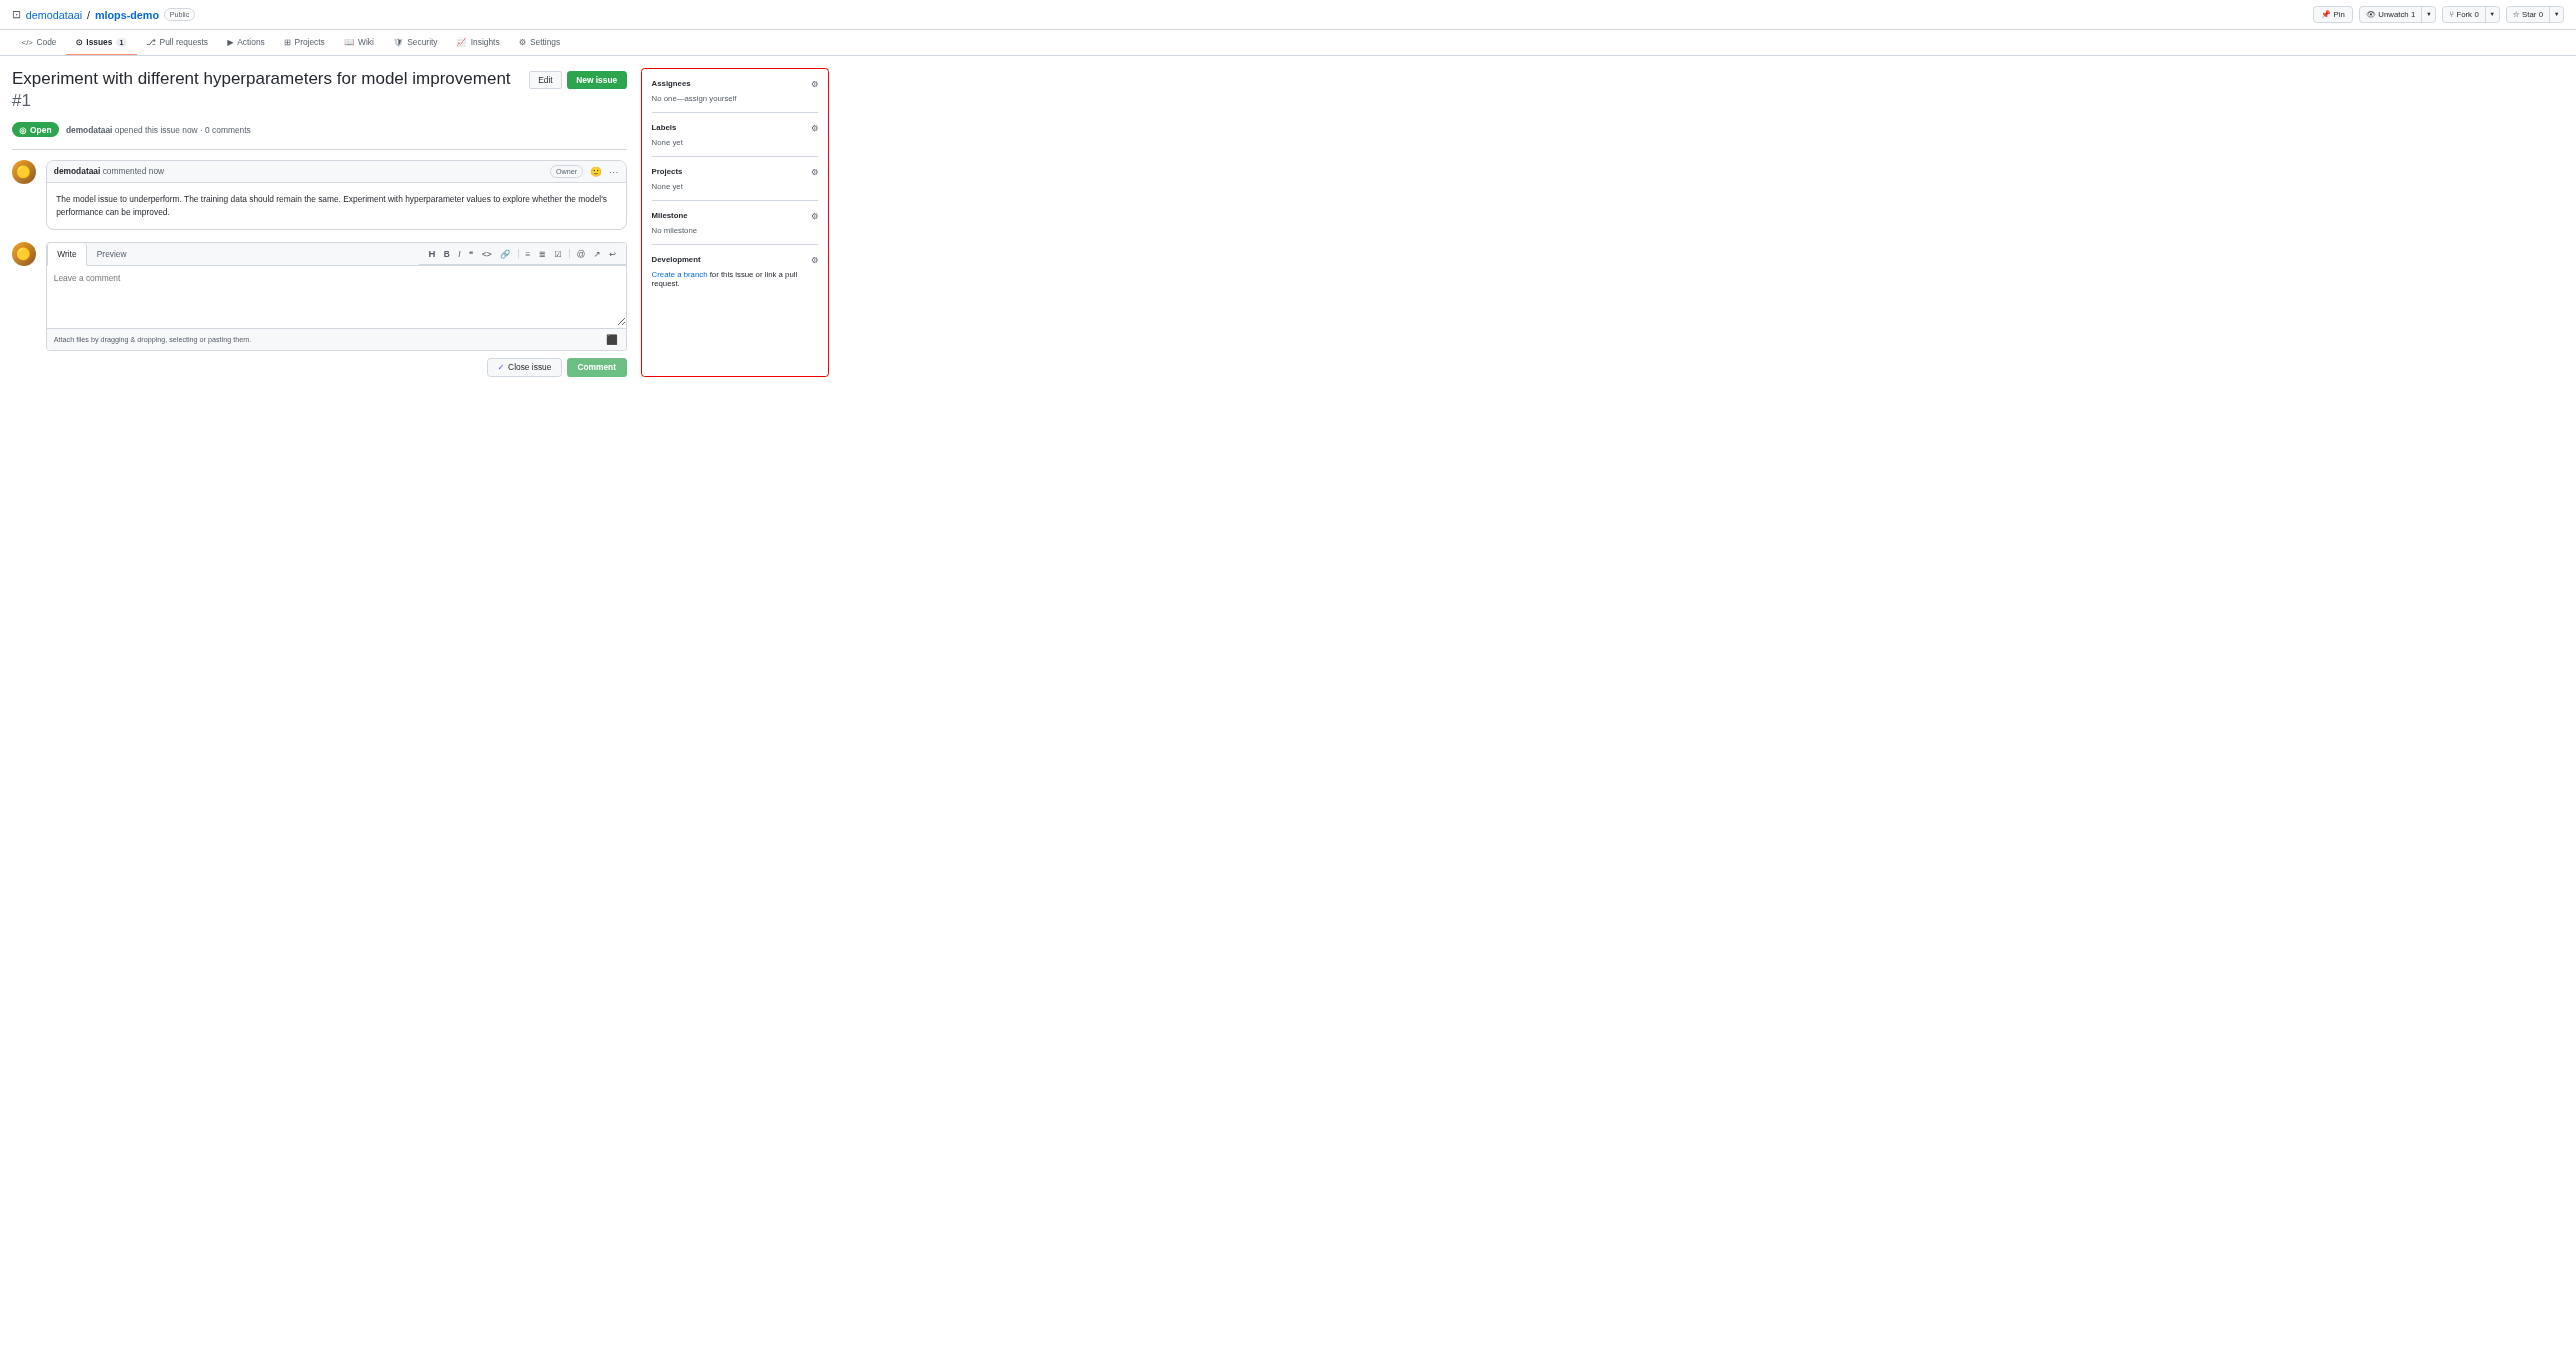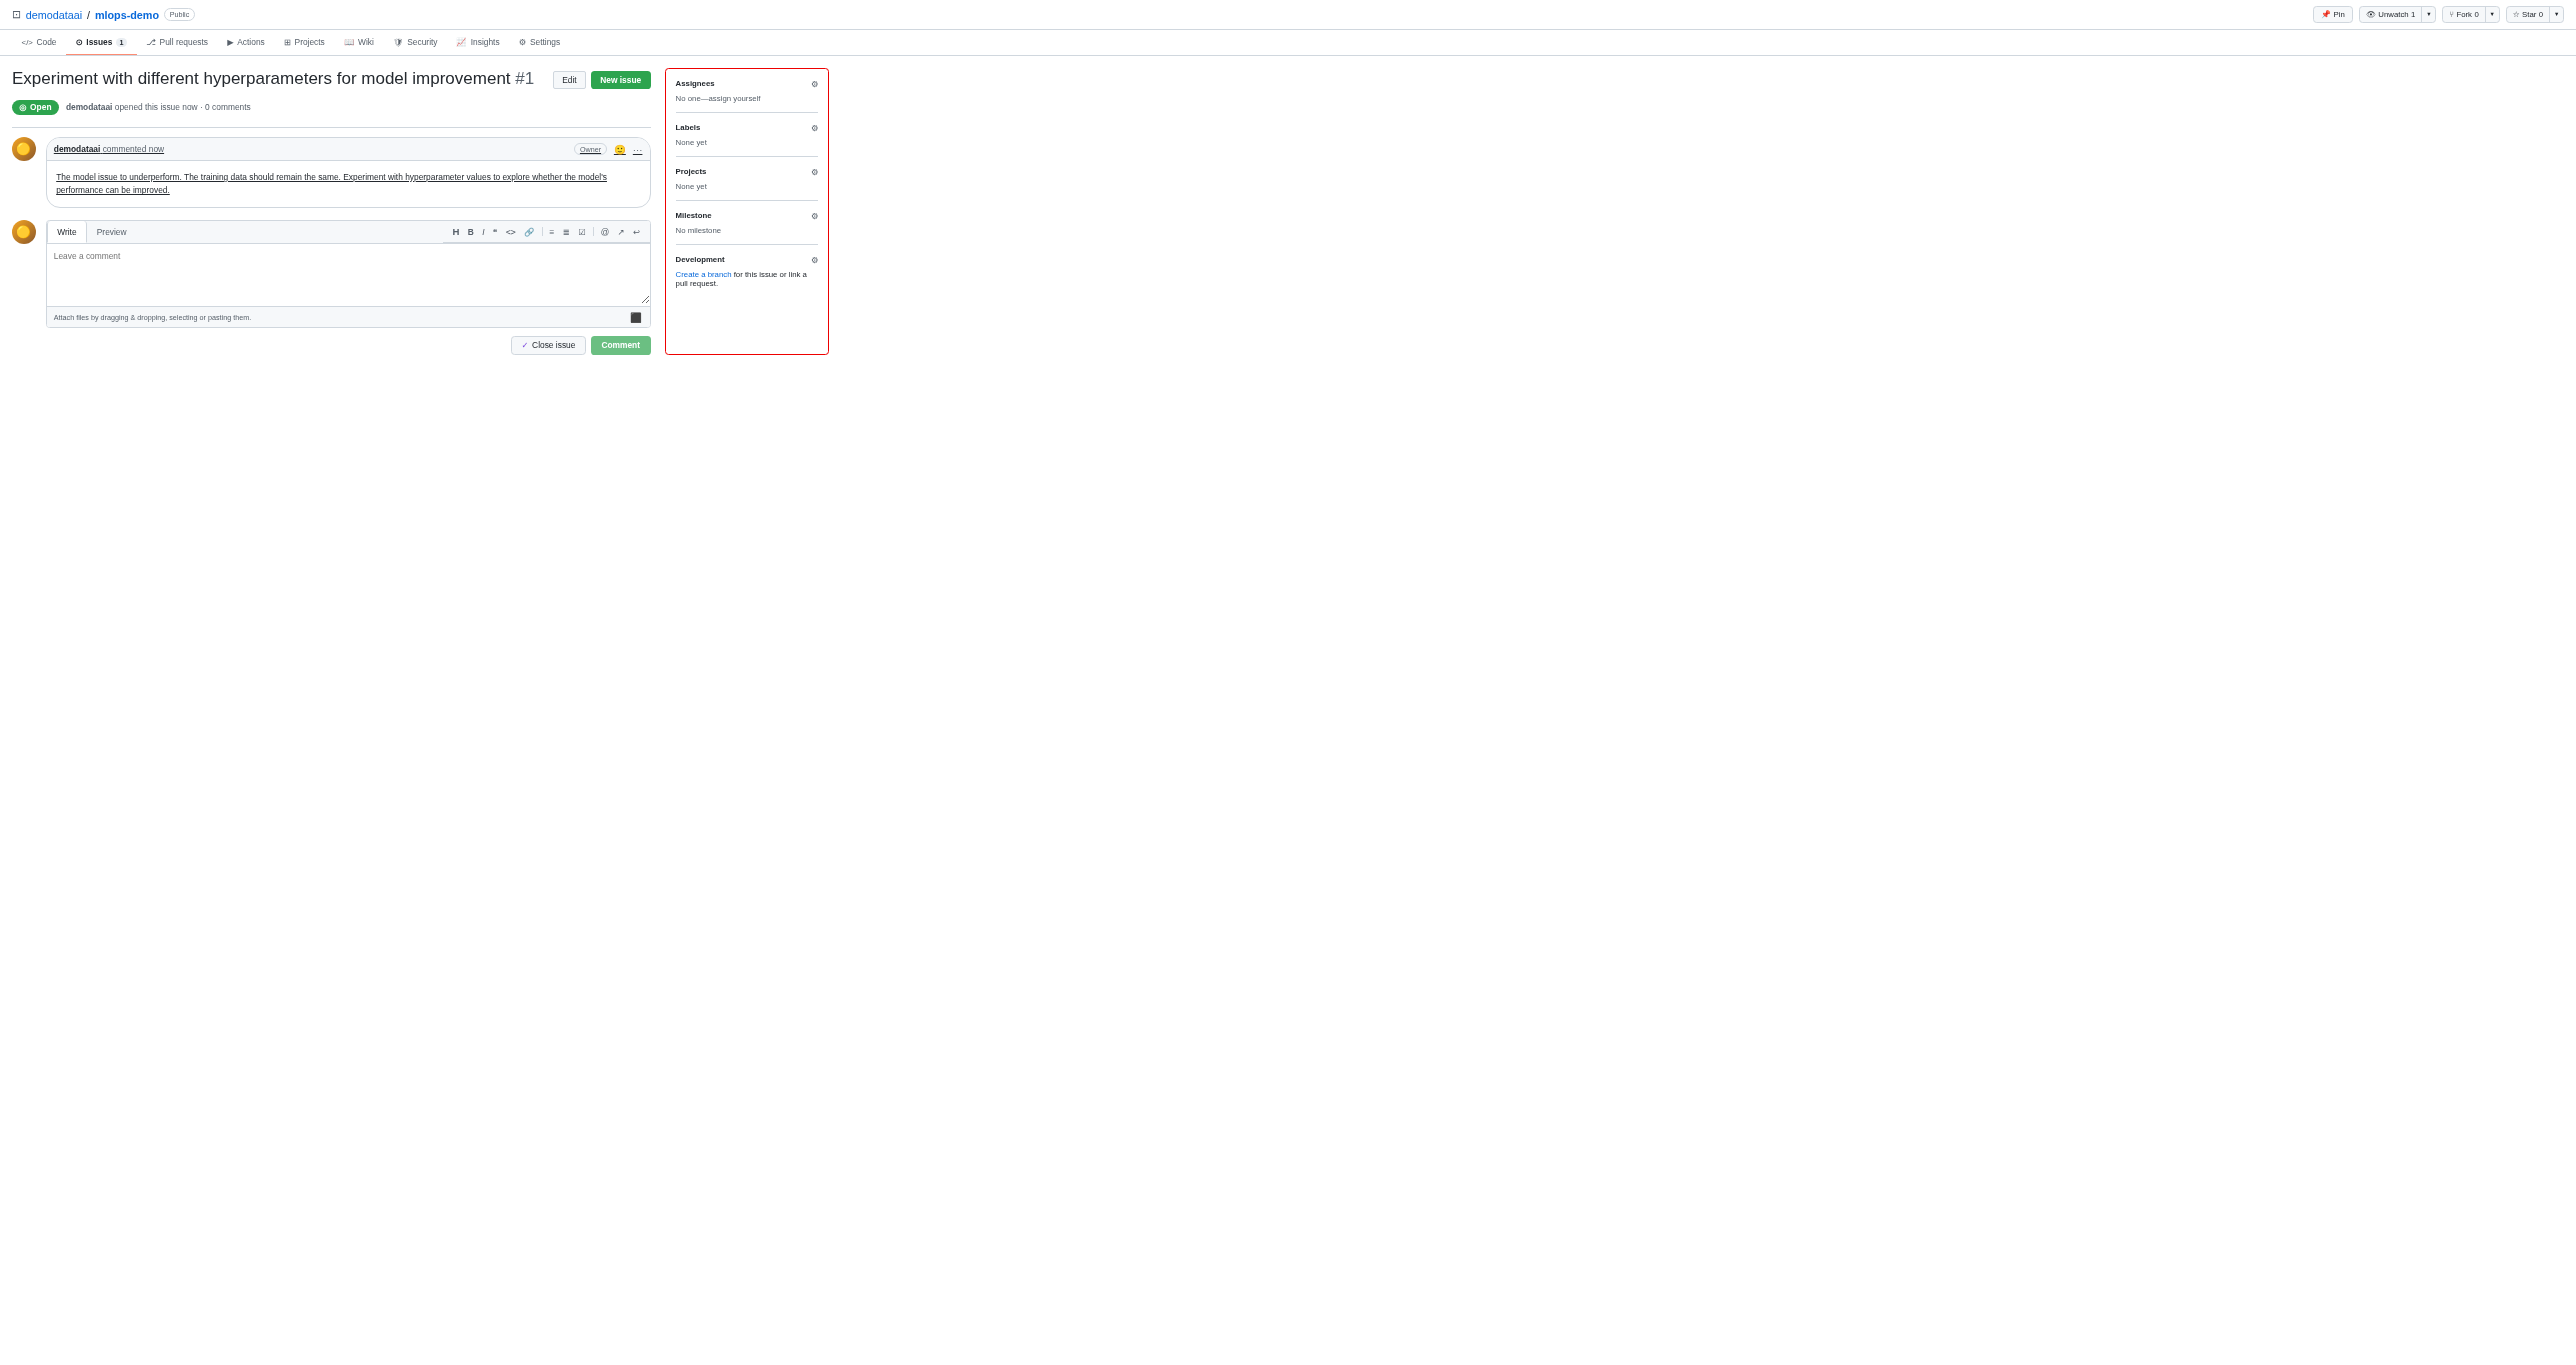--- a/index.html
+++ b/index.html
@@ -32,21 +32,21 @@
 
     .issue-meta { display: flex; align-items: center; gap: 7.2px; margin-bottom: 12px; }
     .open-badge { background: #2da44e; color: #fff; border-radius: 12px; padding: 2.4px 7.2px; font-size: 8.4px; font-weight: 600; display: flex; align-items: center; gap: 3.6px; }
     .issue-meta-text { color: #57606a; font-size: 8.4px; }
     .issue-meta-text a { color: #57606a; font-weight: 600; text-decoration: none; }
 
     .divider { border: none; border-top: 0.6px solid #d0d7de; margin: 9.6px 0; }
 
     .comment-section { display: flex; gap: 9.6px; margin-bottom: 12px; }
     .avatar { width: 24px; height: 24px; border-radius: 50%; background: linear-gradient(135deg, #f5a623, #8b572a); flex-shrink: 0; display: flex; align-items: center; justify-content: center; font-size: 10.8px; }
-    .comment-box { flex: 1; border: 0.6px solid #d0d7de; border-radius: 14px; overflow: hidden; text-decoration: underline; }
+    .comment-box { flex: 1; border: 0.6px solid #d0d7de; border-radius: 8px; overflow: hidden; }
     .comment-header { background: #f6f8fa; border-bottom: 0.6px solid #d0d7de; padding: 4.8px 7.2px; display: flex; align-items: center; justify-content: space-between; }
     .comment-header-left { font-size: 8.4px; color: #57606a; }
     .comment-header-left strong { color: #24292f; }
     .comment-header-right { display: flex; align-items: center; gap: 7px; }
     .owner-badge { border: 0.6px solid #d0d7de; border-radius: 12px; padding: 0.6px 4.8px; font-size: 7.2px; color: #57606a; }
     .emoji-btn { cursor: pointer; font-size: 9.6px; color: #57606a; background: none; border: none; }
     .more-btn { cursor: pointer; font-size: 9.6px; color: #57606a; background: none; border: none; }
     .comment-body { padding: 9.6px; font-size: 8.4px; line-height: 1.6; color: #24292f; }
 
     .write-section { display: flex; gap: 9.6px; }
@@ -59,21 +59,21 @@
     .toolbar-divider { width: 0.6px; height: 9.6px; background: #d0d7de; margin: 0 1.2px; }
     .comment-textarea { width: 100%; min-height: 60px; border: none; padding: 7.2px; font-size: 8.4px; color: #57606a; resize: vertical; outline: none; font-family: inherit; }
     .attach-area { padding: 4.8px 7.2px; background: #f6f8fa; border-top: 0.6px solid #d0d7de; display: flex; justify-content: space-between; align-items: center; font-size: 7.2px; color: #57606a; }
     .md-icon { font-size: 9.6px; }
 
     .write-actions { display: flex; justify-content: flex-end; gap: 4.8px; margin-top: 7.2px; }
     .close-issue-btn { display: flex; align-items: center; gap: 3.6px; border: 0.6px solid #d0d7de; border-radius: 3.6px; padding: 3.6px 9.6px; background: #f6f8fa; cursor: pointer; font-size: 8.4px; color: #24292f; }
     .comment-btn { border: 0.6px solid transparent; border-radius: 3.6px; padding: 3.6px 9.6px; background: #2da44e; cursor: pointer; font-size: 8.4px; color: #fff; font-weight: 600; opacity: 0.7; }
 
     
-    .issue-sidebar { width: 164px; flex-shrink: 0; border: 1.2px solid #e00; border-radius: 3.6px; padding: 9.6px; }
+    .issue-sidebar { width: 188px; flex-shrink: 0; border: 1.2px solid #e00; border-radius: 3.6px; padding: 9.6px; }
     .sidebar-section { padding-bottom: 9.6px; border-bottom: 0.6px solid #d0d7de; margin-bottom: 9.6px; }
     .sidebar-section:last-child { border-bottom: none; margin-bottom: 0; padding-bottom: 0; }
     .sidebar-section-header { display: flex; align-items: center; justify-content: space-between; margin-bottom: 4.8px; }
     .sidebar-section-title { font-size: 7.8px; font-weight: 600; color: #24292f; }
     .sidebar-gear { color: #57606a; cursor: pointer; font-size: 8.4px; background: none; border: none; }
     .sidebar-value { font-size: 7.8px; color: #57606a; }
     .sidebar-link { font-size: 7.8px; color: #0969da; text-decoration: none; cursor: pointer; }
   </style>
 </head>
 <body>

